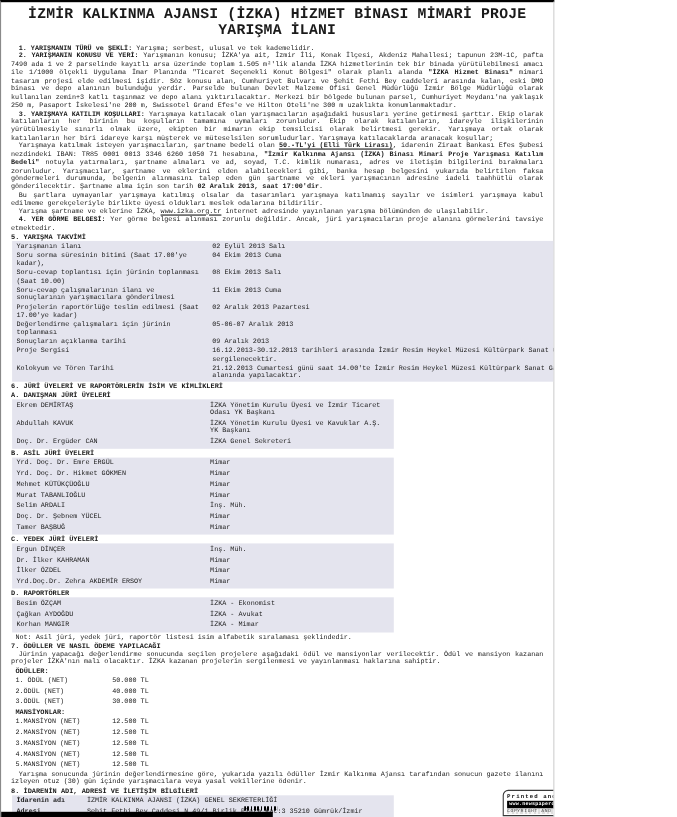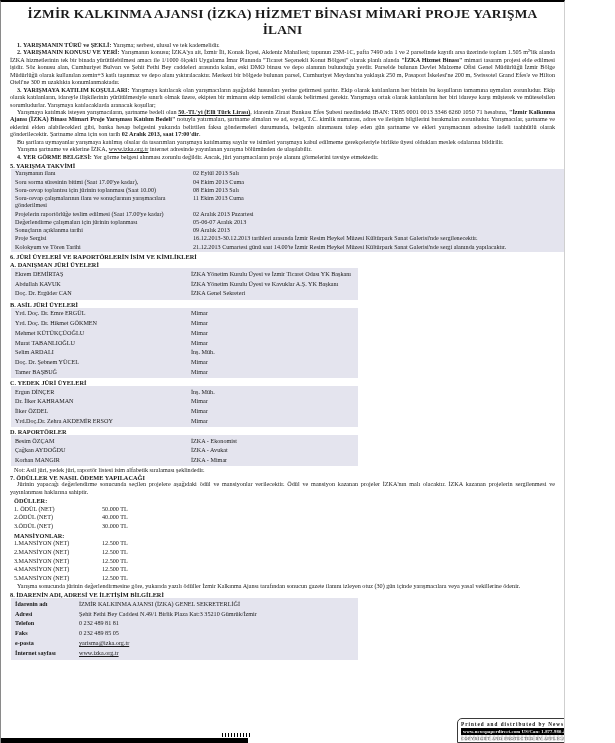--- a/index.html
+++ b/index.html
@@ -1,20 +1,20 @@
 <!DOCTYPE html>
 <html lang="tr"><head>
 <meta charset="utf-8">
 <style>
   html,body{margin:0;padding:0;background:#fff;}
   .page{
-    position:relative;width:565px;height:743px;box-sizing:border-box;
+    position:relative;width:504px;height:743px;box-sizing:border-box;
     background:#fff;color:#1a1a1a;overflow:hidden;
     border-top:2px solid #000;border-left:1px solid #8a8a8a;border-right:1px solid #cfcfcf;
-    font-family:Liberation Serif, serif;
+    font-family:Liberation Mono, monospace;
   }
   .content{padding:0 9px;}
   .page-title{font-size:13.4px;font-weight:bold;text-align:center;margin:4px 0 4px;letter-spacing:.2px;}
   .para{font-size:6.15px;line-height:1.21;text-align:justify;margin:0;text-indent:7px;}
   .b{font-weight:bold;}
   .u{text-decoration:underline;}
   .cond{font-size:6.15px;line-height:1.21;padding-left:4px;}
   .sec-heading{font-size:6.3px;font-weight:bold;margin:1px 0 0;}
   .band{background:#e4e4ee;}
   .schedule{width:590px;margin-left:1px;padding:1px 0;}

